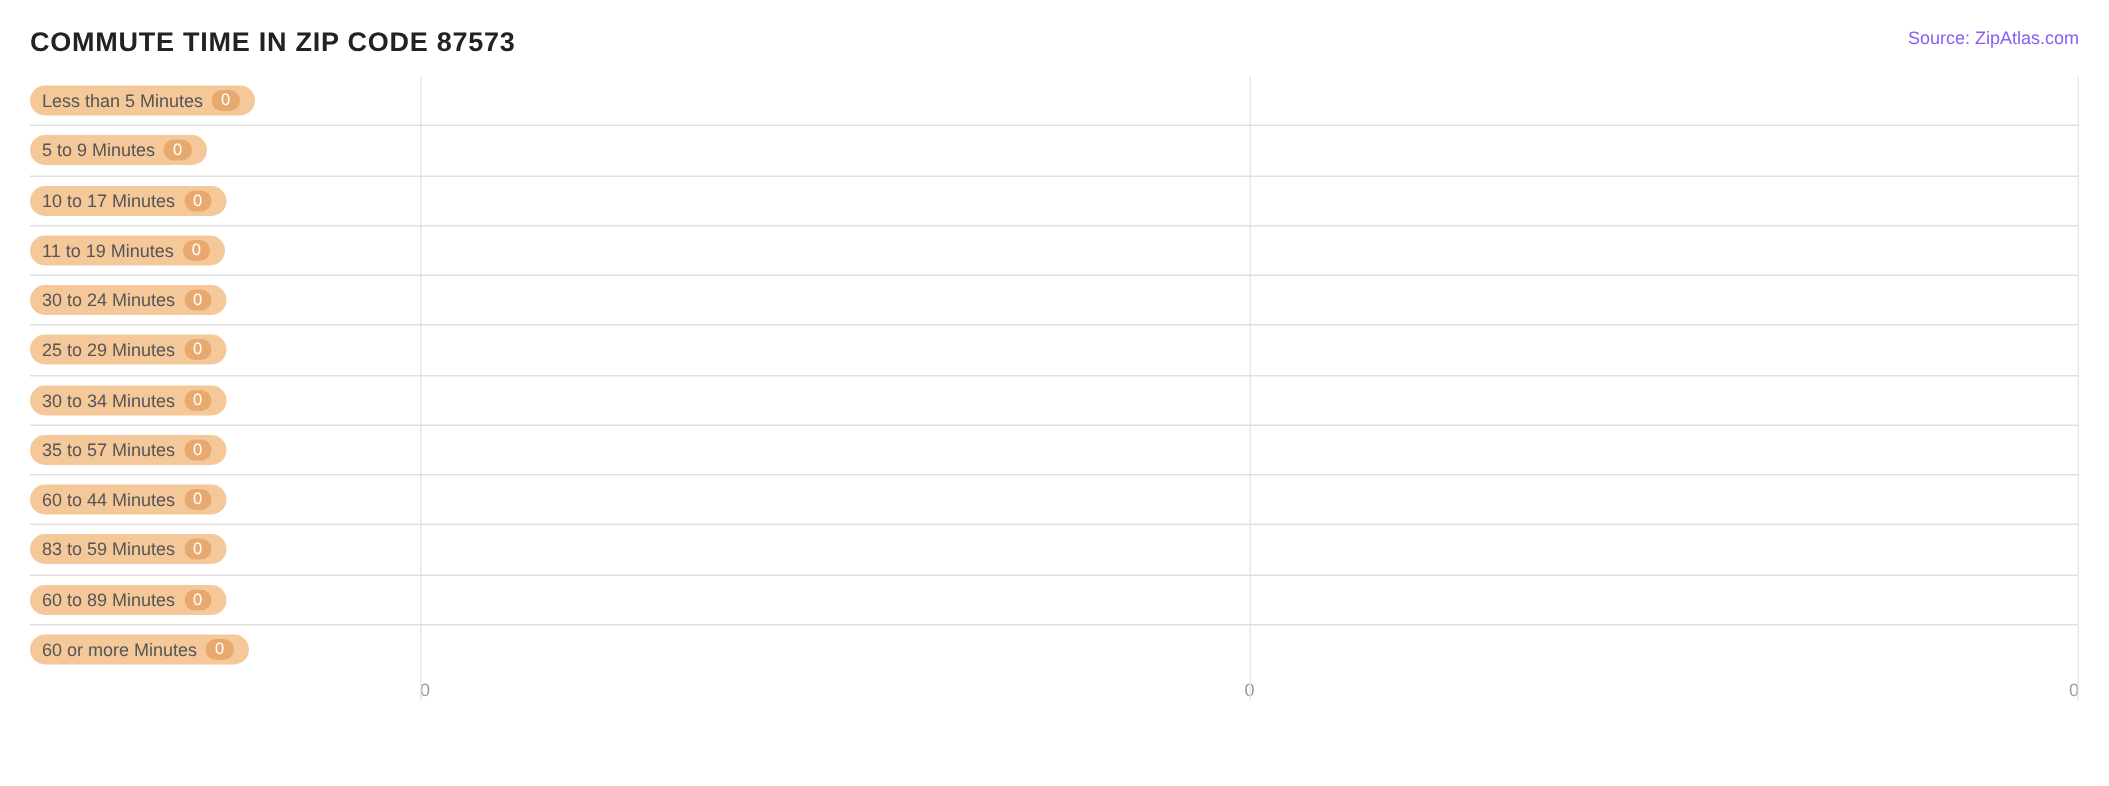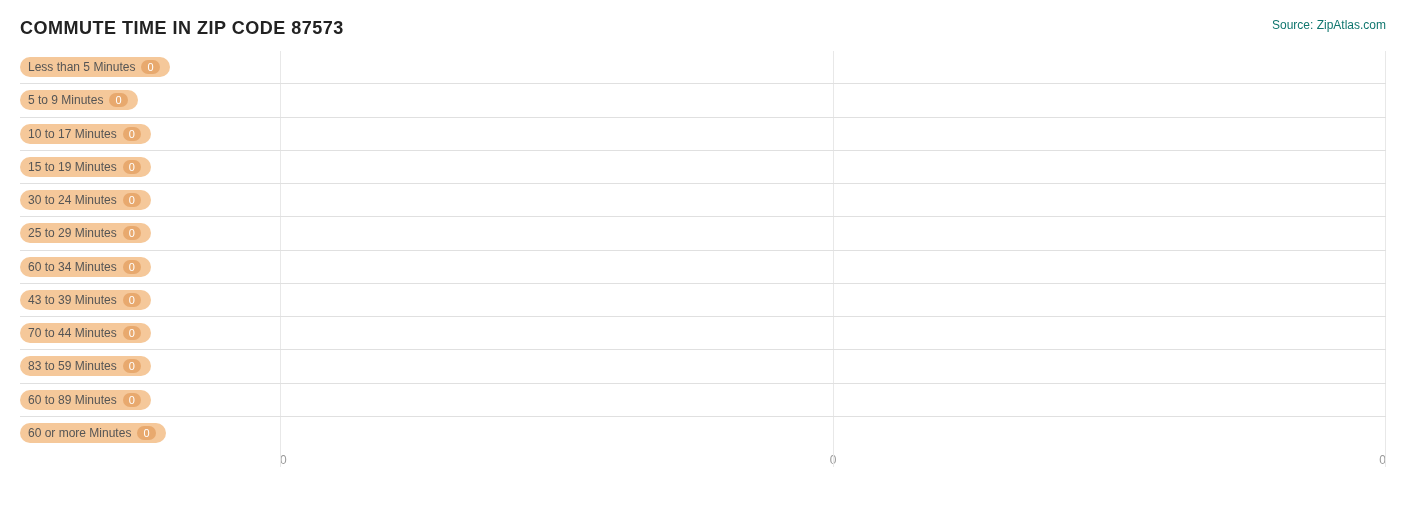--- a/index.html
+++ b/index.html
@@ -21,21 +21,21 @@
       font-weight: bold;
       color: #222;
       margin-bottom: 12px;
       letter-spacing: 0.5px;
     }
     .source-label {
       position: absolute;
       top: 18px;
       right: 20px;
       font-size: 12px;
-      color: #0f766e;
+      color: #8b5cf6;
     }
     .chart-area {
       display: flex;
       flex-direction: column;
       width: 100%;
       height: calc(100% - 50px);
       position: relative;
     }
     .bar-row {
       display: flex;
@@ -158,21 +158,21 @@
               <span class="bar-value">0</span>
             </div>
           </div>
           <div class="bar-track">
             <div class="bar-fill" style="width: 0%;"></div>
           </div>
         </div>
         <div class="bar-row">
           <div class="bar-label-container">
             <div class="bar-label">
-              <span>15 to 19 Minutes</span>
+              <span>11 to 19 Minutes</span>
               <span class="bar-value">0</span>
             </div>
           </div>
           <div class="bar-track">
             <div class="bar-fill" style="width: 0%;"></div>
           </div>
         </div>
         <div class="bar-row">
           <div class="bar-label-container">
             <div class="bar-label">
@@ -191,43 +191,43 @@
               <span class="bar-value">0</span>
             </div>
           </div>
           <div class="bar-track">
             <div class="bar-fill" style="width: 0%;"></div>
           </div>
         </div>
         <div class="bar-row">
           <div class="bar-label-container">
             <div class="bar-label">
-              <span>60 to 34 Minutes</span>
-              <span class="bar-value">0</span>
-            </div>
-          </div>
-          <div class="bar-track">
-            <div class="bar-fill" style="width: 0%;"></div>
-          </div>
-        </div>
-        <div class="bar-row">
-          <div class="bar-label-container">
-            <div class="bar-label">
-              <span>43 to 39 Minutes</span>
-              <span class="bar-value">0</span>
-            </div>
-          </div>
-          <div class="bar-track">
-            <div class="bar-fill" style="width: 0%;"></div>
-          </div>
-        </div>
-        <div class="bar-row">
-          <div class="bar-label-container">
-            <div class="bar-label">
-              <span>70 to 44 Minutes</span>
+              <span>30 to 34 Minutes</span>
+              <span class="bar-value">0</span>
+            </div>
+          </div>
+          <div class="bar-track">
+            <div class="bar-fill" style="width: 0%;"></div>
+          </div>
+        </div>
+        <div class="bar-row">
+          <div class="bar-label-container">
+            <div class="bar-label">
+              <span>35 to 57 Minutes</span>
+              <span class="bar-value">0</span>
+            </div>
+          </div>
+          <div class="bar-track">
+            <div class="bar-fill" style="width: 0%;"></div>
+          </div>
+        </div>
+        <div class="bar-row">
+          <div class="bar-label-container">
+            <div class="bar-label">
+              <span>60 to 44 Minutes</span>
               <span class="bar-value">0</span>
             </div>
           </div>
           <div class="bar-track">
             <div class="bar-fill" style="width: 0%;"></div>
           </div>
         </div>
         <div class="bar-row">
           <div class="bar-label-container">
             <div class="bar-label">

